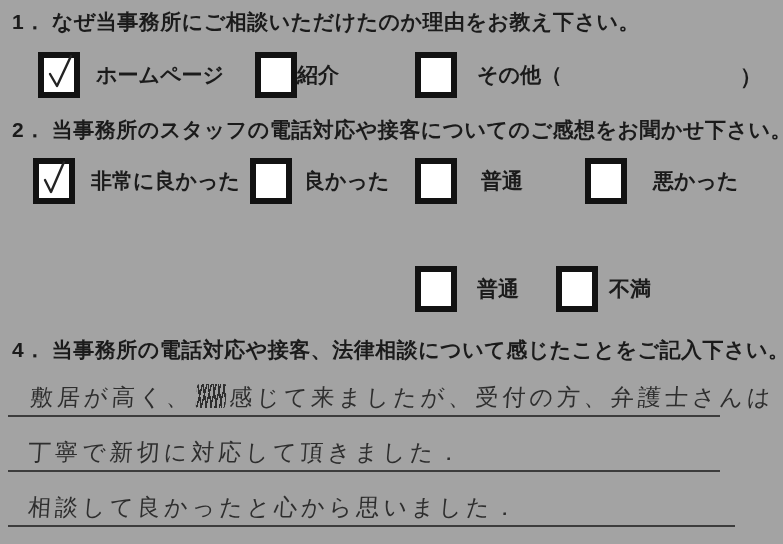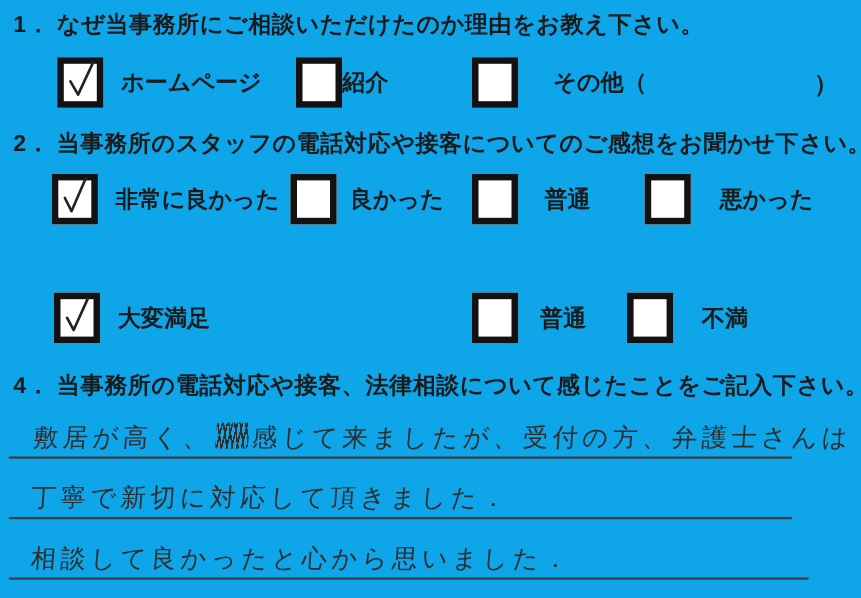--- a/index.html
+++ b/index.html
@@ -1,29 +1,29 @@
 <!DOCTYPE html>
 <html><head>
 <meta charset="utf-8">
 <style>
   html,body{margin:0;padding:0;background:#e9e9e9;}
   .sheet{
     position:relative; width:783px; height:544px; margin:0 auto;
-    background:#0ea5e9; overflow:hidden;
+    background:#a3a3a3; overflow:hidden;
     font-family:"Liberation Sans", sans-serif;
     color:#1c1c1c;
   }
   
   .qtitle{
     position:absolute; left:12px; white-space:nowrap;
     font-size:21px; font-weight:600; letter-spacing:0.5px; color:#1b1b1b;
   }
   .qtitle .qnum{margin-right:6px;}
   
-  .opt{position:absolute; display:flex; align-items:center;margin-left:14px;}
+  .opt{position:absolute; display:flex; align-items:center;}
   .cb{
     position:relative; width:30px; height:34px; flex:0 0 auto;
     border:6px solid #121212; background:#fff; box-sizing:content-box;
   }
   .cb svg{position:absolute; left:1px; top:-3px; overflow:visible;}
   .cb svg polyline{fill:none; stroke:#232323; stroke-width:2.4; stroke-linecap:round; stroke-linejoin:round;}
   .olabel{
     font-size:21px; font-weight:600; white-space:nowrap; color:#1b1b1b;
   }
   .paren-close{position:absolute; font-size:22px; font-weight:600;}
@@ -62,21 +62,21 @@
       </svg>
     </span>
     <span class="olabel">ホームページ</span>
   </div>
 
   <div class="opt" style="left:255px; top:52px; ">
     <span class="cb"></span>
     <span class="olabel">紹介</span>
   </div>
 
-  <div class="opt" style="left:415px; top:52px; gap:32px">
+  <div class="opt" style="left:415px; top:52px; gap:20px">
     <span class="cb"></span>
     <span class="olabel">その他（</span>
   </div>
   <span class="paren-close" style="left:740px; top:62px">）</span>
 
   <div class="qtitle" style="top:116px">
     <span class="qnum">2．</span><span>当事務所のスタッフの電話対応や接客についてのご感想をお聞かせ下さい。</span>
   </div>
 
   <div class="opt" style="left:250px; top:158px; gap:12px">
@@ -91,42 +91,34 @@
       </svg>
     </span>
     <span class="olabel">非常に良かった</span>
   </div>
 
   <div class="opt" style="left:415px; top:158px; gap:24px">
     <span class="cb"></span>
     <span class="olabel">普通</span>
   </div>
 
-  <div class="opt" style="left:572px; top:158px; gap:26px">
+  <div class="opt" style="left:585px; top:158px; gap:26px">
     <span class="cb"></span>
     <span class="olabel">悪かった</span>
   </div>
 
 
-  <div class="opt" style="left:35px; top:266px; gap:16px">
-    <span class="cb">
-      <svg width="30" height="36" viewBox="0 0 30 36">
-        <polyline points="5,20 11,31 24,2"></polyline>
-      </svg>
-    </span>
-    <span class="olabel">大変満足</span>
-  </div>
 
 
   <div class="opt" style="left:415px; top:266px; gap:20px">
     <span class="cb"></span>
     <span class="olabel">普通</span>
   </div>
 
-  <div class="opt" style="left:556px; top:266px; gap:26px">
+  <div class="opt" style="left:556px; top:266px; gap:11px">
     <span class="cb"></span>
     <span class="olabel">不満</span>
   </div>
 
   <div class="qtitle" style="top:336px">
     <span class="qnum">4．</span><span>当事務所の電話対応や接客、法律相談について感じたことをご記入下さい。</span>
   </div>
 
   <div class="hline" style="top:367px; width:712px">
     <div class="hw" style="padding-left:22px">

